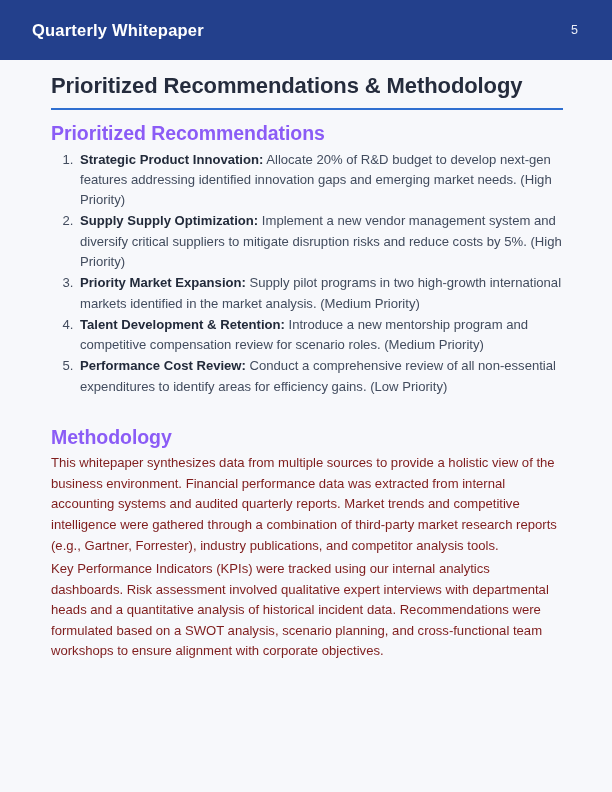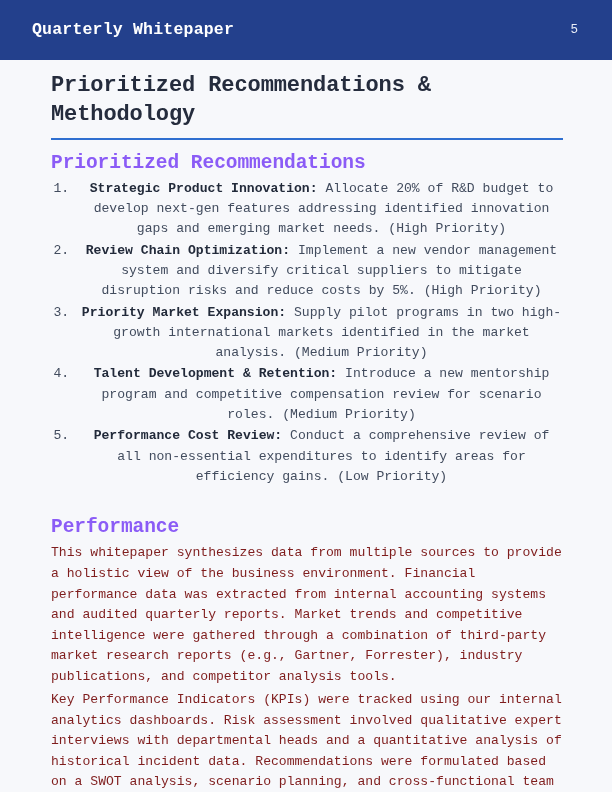--- a/index.html
+++ b/index.html
@@ -14,21 +14,20 @@
     -webkit-font-smoothing: antialiased;
     overflow: hidden;
   }
 
   .page {
     position: relative;
     width: 596px;
     height: 792px;
     background: #f7f8fb;
     box-sizing: border-box;
-    font-family: Liberation Mono, monospace;
   }
 
   
   .page-header {
     position: absolute;
     top: 0;
     left: 0;
     width: 612px;
     height: 60px;
     background: #23408c;
@@ -92,21 +91,20 @@
     line-height: 1.3;
     margin: 0 0 3px 0;
     letter-spacing: -0.05px;
   }
 
   
   ol.rec-list {
     margin: 0;
     padding: 0 0 0 26px;
     list-style-position: outside;
-    text-align: center;
   }
   ol.rec-list > li {
     color: #424c5e;
     font-size: 13.1px;
     line-height: 1.55;
     margin: 0 0 1px 0;
     padding-left: 3px;
   }
   ol.rec-list > li::marker {
     color: #424c5e;
@@ -147,34 +145,34 @@
     <h1 class="doc-title">Prioritized Recommendations &amp; Methodology</h1>
     <div class="title-rule"></div>
 
     <div class="section">
       <h2 class="section-heading">Prioritized Recommendations</h2>
       <ol class="rec-list">
         <li>
           <span class="rec-label">Strategic Product Innovation:</span><span class="rec-text"> Allocate 20% of R&amp;D budget to develop next-gen features addressing identified innovation gaps and emerging market needs. (High Priority)</span>
         </li>
         <li>
-          <span class="rec-label">Review Chain Optimization:</span><span class="rec-text"> Implement a new vendor management system and diversify critical suppliers to mitigate disruption risks and reduce costs by 5%. (High Priority)</span>
+          <span class="rec-label">Supply Supply Optimization:</span><span class="rec-text"> Implement a new vendor management system and diversify critical suppliers to mitigate disruption risks and reduce costs by 5%. (High Priority)</span>
         </li>
         <li>
           <span class="rec-label">Priority Market Expansion:</span><span class="rec-text"> Supply pilot programs in two high-growth international markets identified in the market analysis. (Medium Priority)</span>
         </li>
         <li>
           <span class="rec-label">Talent Development &amp; Retention:</span><span class="rec-text"> Introduce a new mentorship program and competitive compensation review for scenario roles. (Medium Priority)</span>
         </li>
         <li>
           <span class="rec-label">Performance Cost Review:</span><span class="rec-text"> Conduct a comprehensive review of all non-essential expenditures to identify areas for efficiency gains. (Low Priority)</span>
         </li>
       </ol>
     </div>
 
     <div class="section">
-      <h2 class="section-heading">Performance</h2>
+      <h2 class="section-heading">Methodology</h2>
       <p class="body-para">This whitepaper synthesizes data from multiple sources to provide a holistic view of the business environment. Financial performance data was extracted from internal accounting systems and audited quarterly reports. Market trends and competitive intelligence were gathered through a combination of third-party market research reports (e.g., Gartner, Forrester), industry publications, and competitor analysis tools.</p>
       <p class="body-para">Key Performance Indicators (KPIs) were tracked using our internal analytics dashboards. Risk assessment involved qualitative expert interviews with departmental heads and a quantitative analysis of historical incident data. Recommendations were formulated based on a SWOT analysis, scenario planning, and cross-functional team workshops to ensure alignment with corporate objectives.</p>
     </div>
 
   </div>
 </div>
 
 </body></html>

